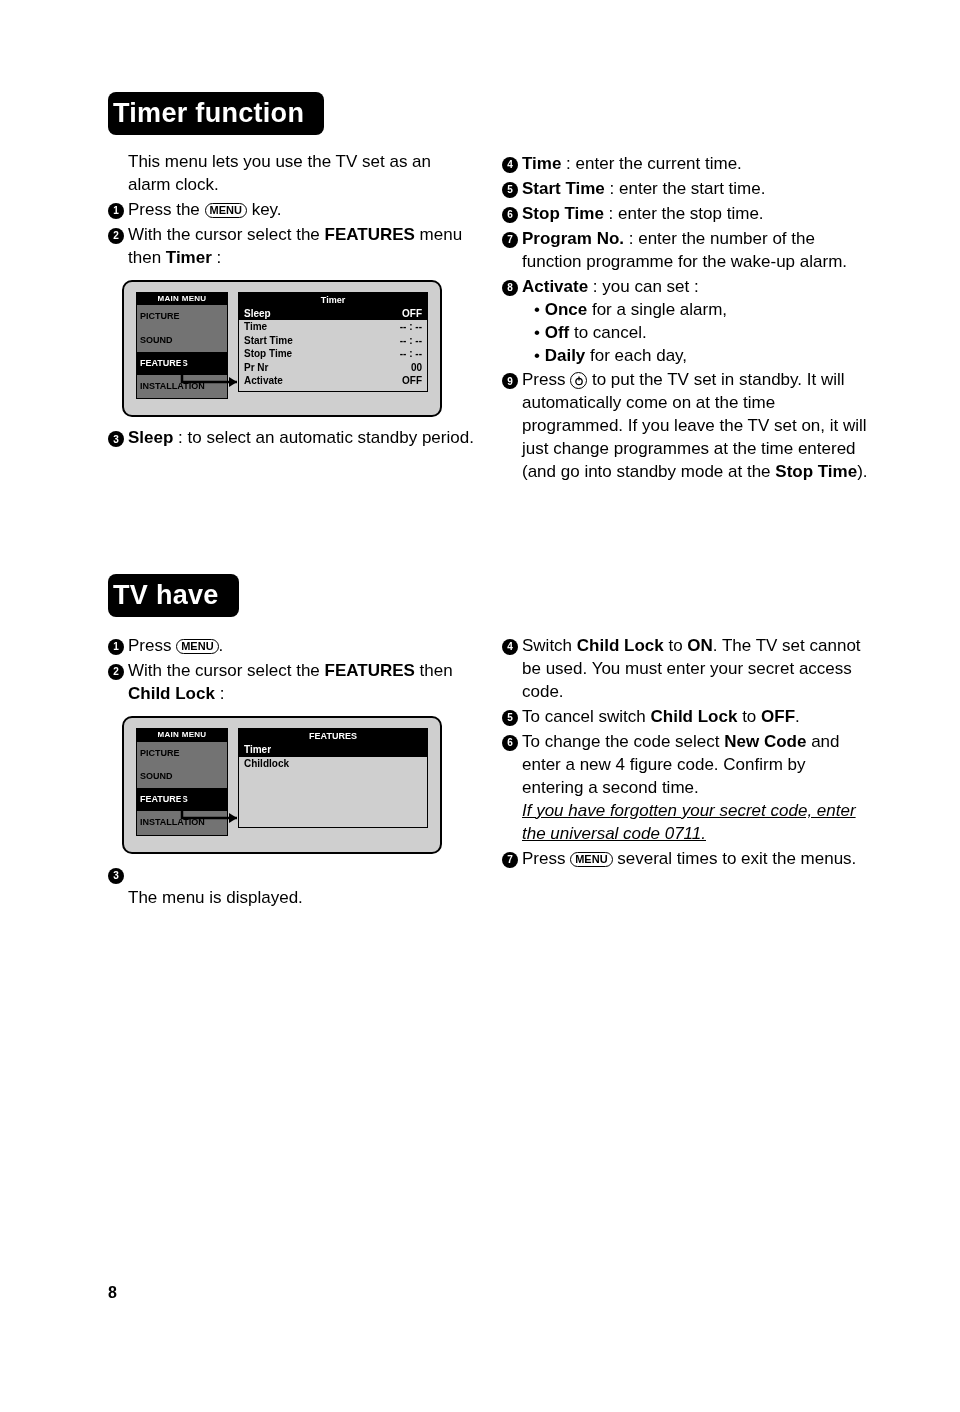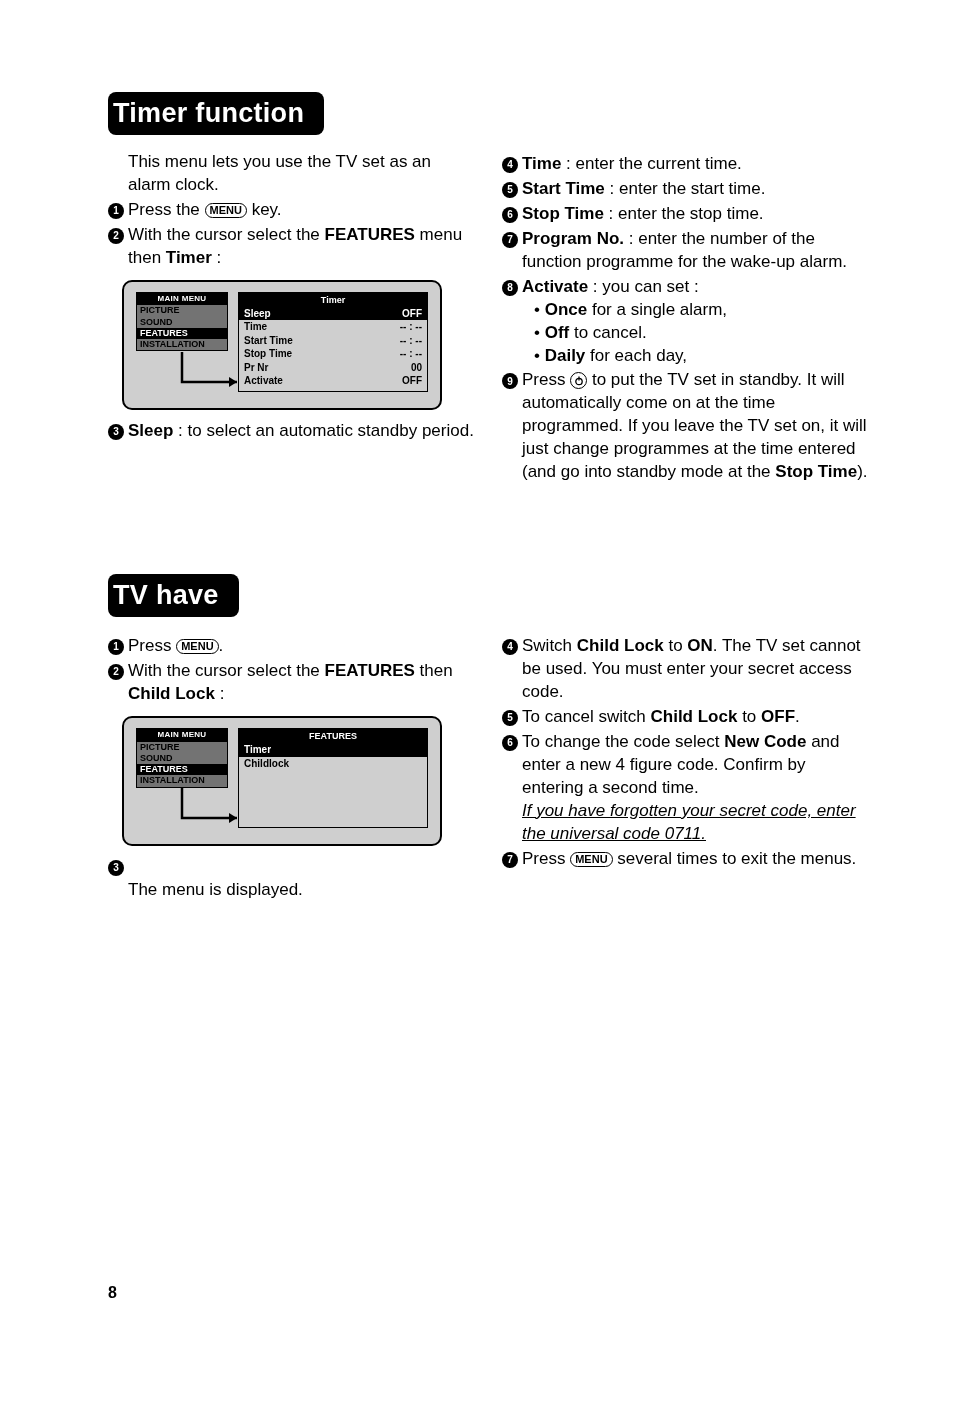--- a/index.html
+++ b/index.html
@@ -14,21 +14,21 @@
   .bullet-circle { width: 16px; height: 16px; border-radius: 50%; background: #000; color: #fff; font-size: 10px; font-weight: bold; display: flex; align-items: center; justify-content: center; margin-top: 4px; }
   .step-text { flex: 1; }
   .step-text b { font-weight: bold; }
   .key-pill { display: inline-flex; align-items: center; justify-content: center; border: 1.5px solid #000; border-radius: 10px; font-size: 11px; font-weight: bold; padding: 1px 4px; vertical-align: middle; line-height: 1; min-width: 22px; height: 15px; }
   .standby-icon { display: inline-flex; align-items: center; justify-content: center; border: 1.5px solid #000; border-radius: 50%; width: 17px; height: 17px; vertical-align: middle; }
   .standby-icon svg { width: 10px; height: 10px; }
   .osd { background: #cfcfcf; border: 2.5px solid #000; border-radius: 10px; margin: 10px 0 10px 14px; padding: 10px 12px 16px 12px; width: 320px; position: relative; }
   .osd-inner { display: flex; gap: 10px; align-items: flex-start; }
   .mainmenu { width: 92px; border: 1.5px solid #000; background: #737373; font-size: 9px; }
   .mainmenu-title { background: #000; color: #fff; font-weight: bold; text-align: center; padding: 1px 0; font-size: 8px; letter-spacing: 0.3px; }
-  .mainmenu-item { padding: 0 3px; font-weight: bold; line-height: 1.25; }
+  .mainmenu-item { padding: 6px 3px; font-weight: bold; line-height: 1.25; }
   .mainmenu-item.sel { background: #000; color: #fff; }
   .submenu { flex: 1; border: 1.5px solid #000; background: #cfcfcf; font-size: 10px; min-height: 100px; }
   .submenu-title { background: #000; color: #fff; font-weight: bold; text-align: center; padding: 1px 0; font-size: 9px; }
   .submenu-row { display: flex; justify-content: space-between; padding: 0 5px; font-weight: bold; line-height: 1.35; }
   .submenu-row.sel { background: #000; color: #fff; }
   .rowval { text-align: right; }
   .connector { position: absolute; pointer-events: none; }
   .connector svg { overflow: visible; }
   .sub-list { margin-left: 12px; }
   .sub-list .sub-item::before { content: "• "; }

